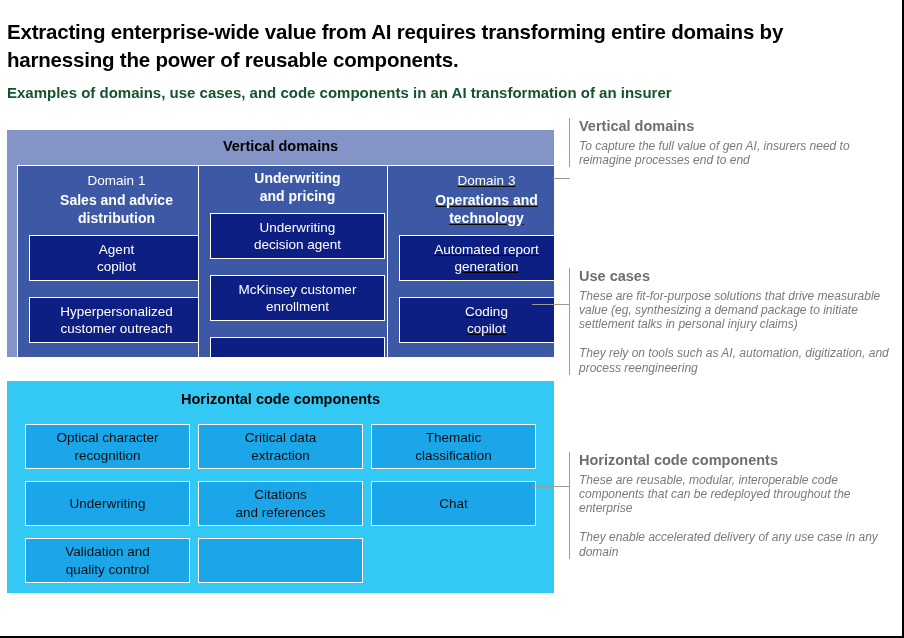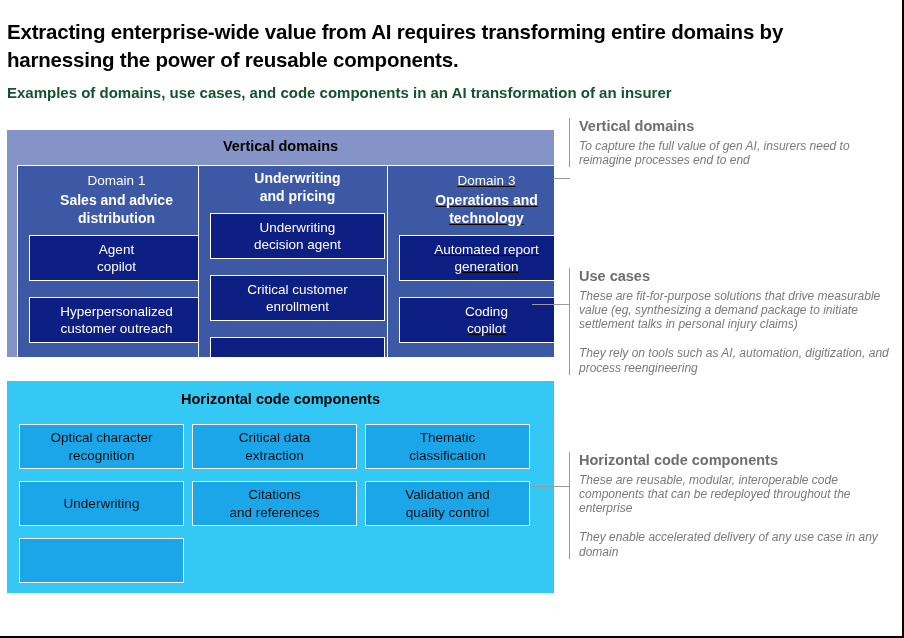--- a/index.html
+++ b/index.html
@@ -45,21 +45,21 @@
   .usecase-box.cut{height:60px;}
   
   .horizontal-container{
     position:absolute;left:7px;top:381px;width:547px;height:212px;
     background:#33c9f4;overflow:hidden;
   }
   .hc-header{
     text-align:center;font-weight:bold;font-size:14.5px;color:#000;padding-top:10px;
   }
   .comp-grid{
-    position:absolute;left:12px;top:43px;
+    position:absolute;left:18px;top:43px;
     display:grid;grid-template-columns:repeat(3,165px);grid-auto-rows:45px;
     column-gap:8px;row-gap:12px;
   }
   .comp-box{
     background:#1aa6e9;border:1px solid #fff;color:#0d0d0d;font-size:13.5px;
     line-height:1.28;text-align:center;display:flex;align-items:center;justify-content:center;
     white-space:pre-line;box-sizing:border-box;
   }
   
   .annotation{
@@ -103,21 +103,21 @@
       <div class="usecase-box">Hyperpersonalized
 customer outreach</div>
       <div class="usecase-box cut"></div>
     </div>
 
     <div class="domain-col c1">
       <div class="domain-name">Underwriting
 and pricing</div>
       <div class="usecase-box">Underwriting
 decision agent</div>
-      <div class="usecase-box">Critical customer
+      <div class="usecase-box">McKinsey customer
 enrollment</div>
       <div class="usecase-box cut"></div>
     </div>
 
     <div class="domain-col c2">
       <div class="domain-label">Domain 3</div>
       <div class="domain-name">Operations and
 technology</div>
       <div class="usecase-box">Automated report
 generation</div>
@@ -132,20 +132,21 @@
     <div class="comp-grid">
       <div class="comp-box">Optical character
 recognition</div>
       <div class="comp-box">Critical data
 extraction</div>
       <div class="comp-box">Thematic
 classification</div>
       <div class="comp-box">Underwriting</div>
       <div class="comp-box">Citations
 and references</div>
+      <div class="comp-box">Chat</div>
       <div class="comp-box">Validation and
 quality control</div>
       <div class="comp-box"></div>
     </div>
   </div>
 
   <div class="connector k0"></div>
   <div class="connector k1"></div>
   <div class="connector k2"></div>
 

